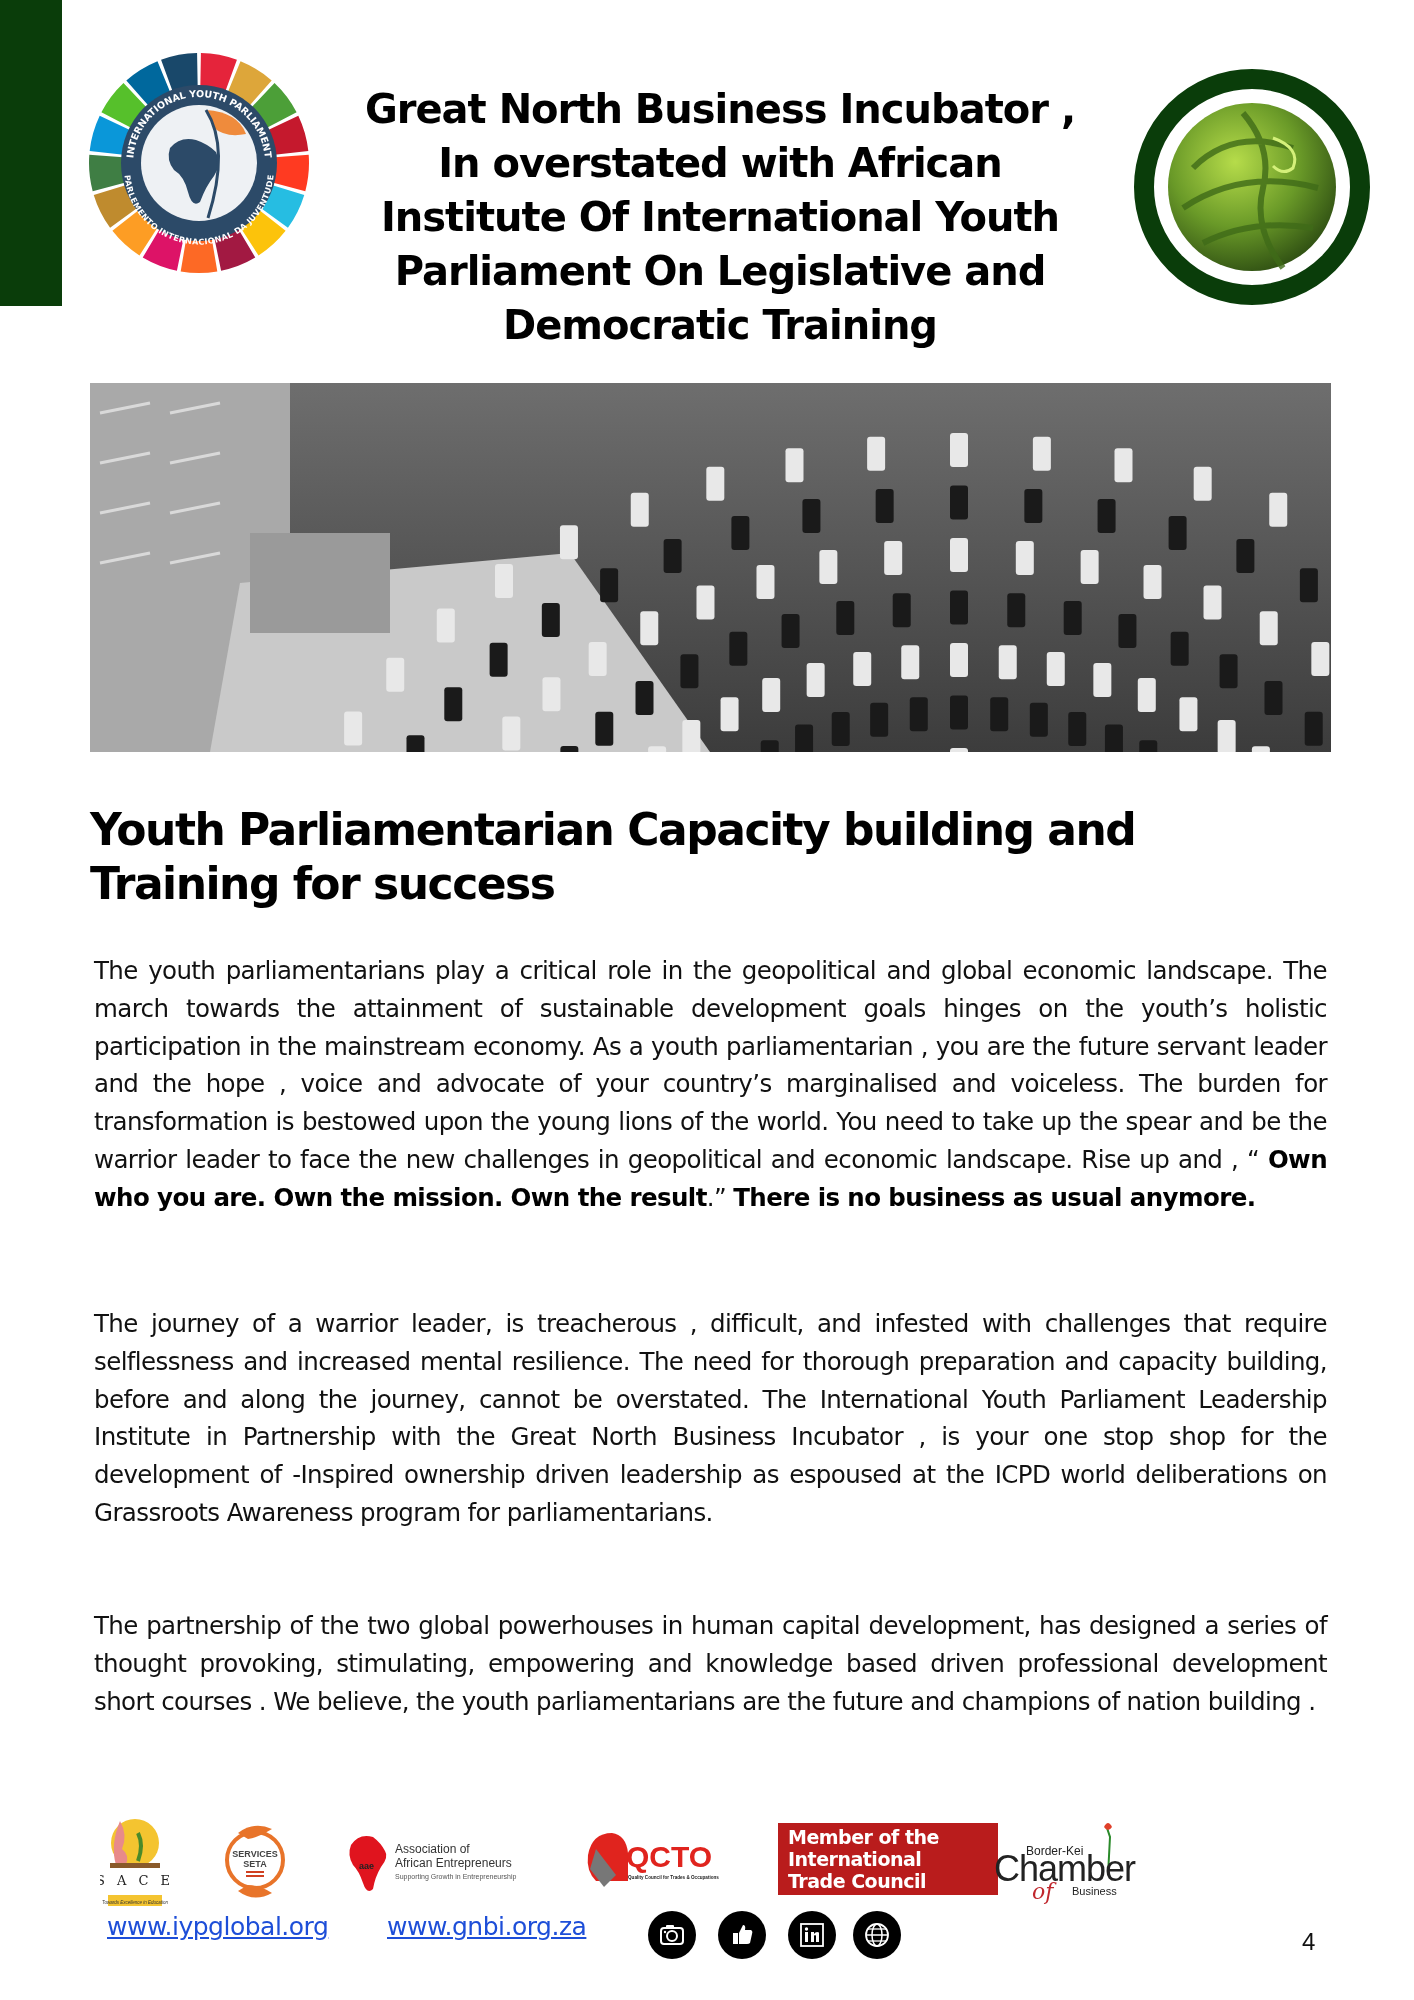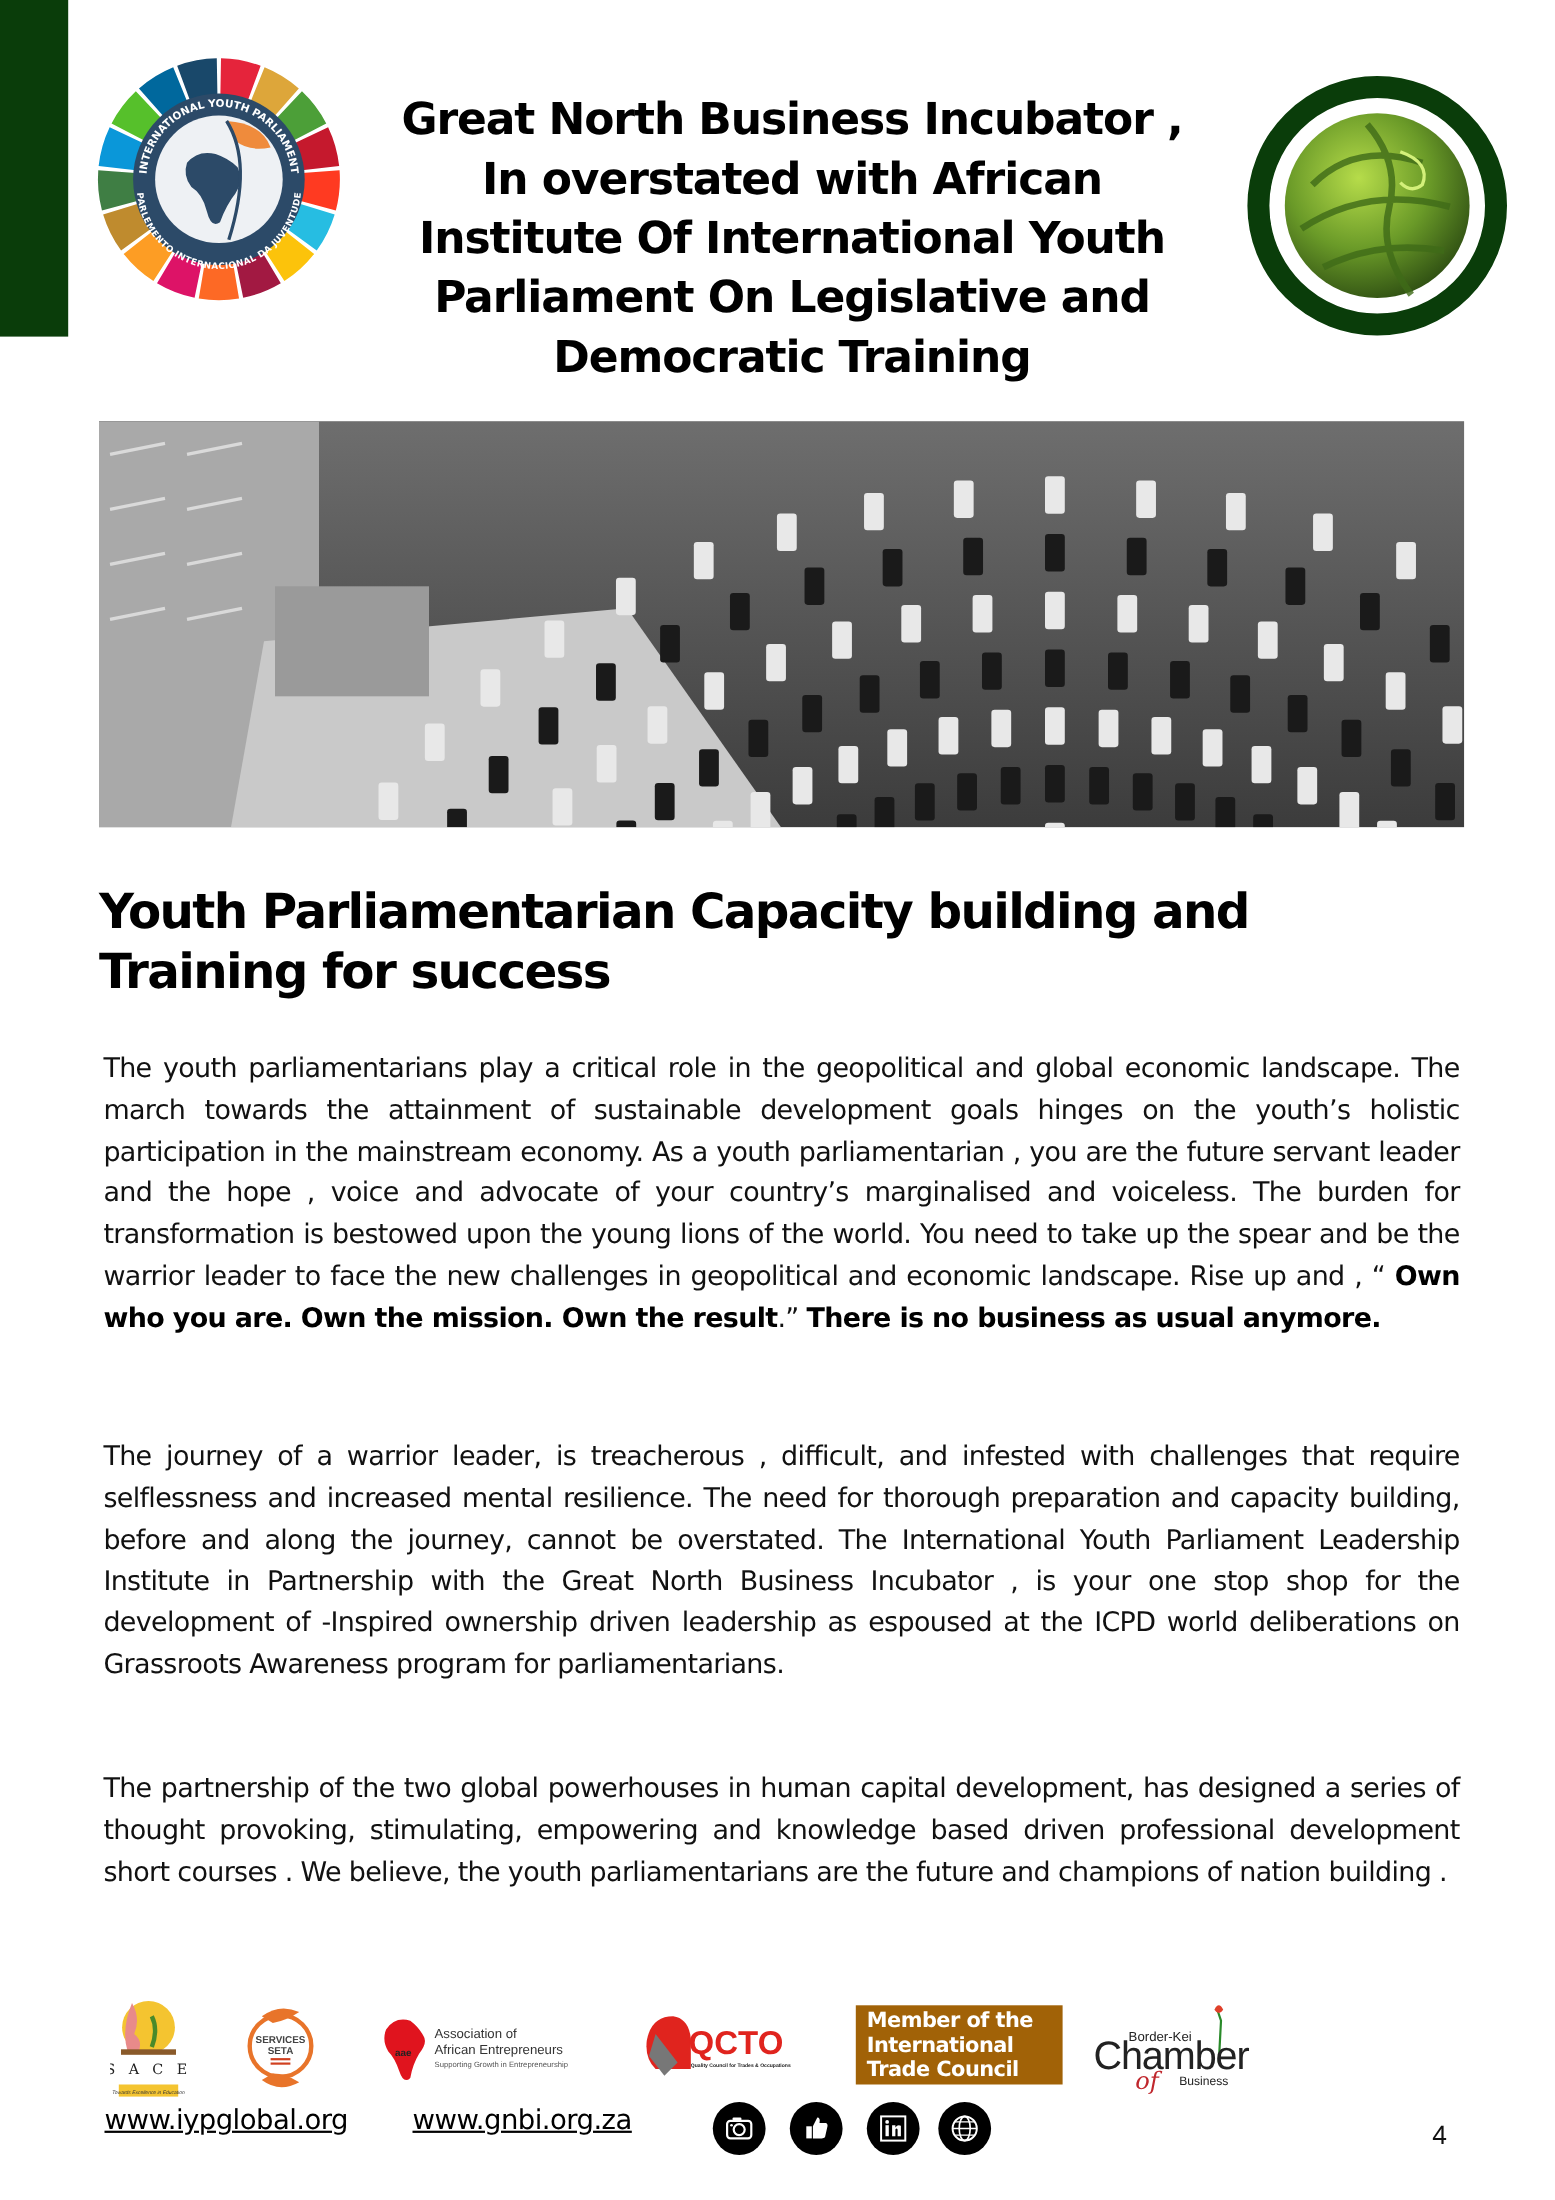--- a/index.html
+++ b/index.html
@@ -30,21 +30,21 @@
                letter-spacing: -0.6px; }
   .p1 { top: 928px; margin-top: 24px; }
   .p2 { top: 1305px; }
   .p3 { top: 1607px; }
   .body-text b { font-weight: bold; color: #000; }
 
   .partners { position: absolute; left: 90px; top: 1815px; width: 1250px; height: 95px; }
   .partner { position: absolute; top: 0; height: 95px; }
 
   .footer-link { position: absolute; top: 1912px; font-family: "DejaVu Sans", sans-serif;
-                 font-size: 25px; color: #000000; text-decoration: underline; letter-spacing: -0.5px; }
+                 font-size: 25px; color: #1d4ed8; text-decoration: underline; letter-spacing: -0.5px; margin-left: 12px; }
   .link1 { left: 95px; }
   .link2 { left: 375px; }
 
   .social { position: absolute; top: 1911px; width: 48px; height: 48px; border-radius: 50%;
             background: #000; display: flex; align-items: center; justify-content: center; }
   .social svg { width: 30px; height: 30px; }
 
   .page-num { position: absolute; left: 1302px; top: 1928px; font-size: 24px; color: #111; }
 </style>
 </head>
@@ -273,21 +273,21 @@
 
   <div class="partner" style="left:492px;width:150px;">
     <svg width="150" height="95" viewBox="0 0 150 95">
       <path d="M6 40 Q10 18 30 18 Q44 20 46 38 L46 66 L14 66 Q4 56 6 40 Z" fill="#e0241e"></path>
       <path d="M14 34 L34 60 L22 72 L8 54 Z" fill="#777"></path>
       <text x="44" y="52" font-size="30" font-weight="bold" fill="#e0241e">QCTO</text>
       <text x="46" y="64" font-size="4.6" font-weight="bold" fill="#222">Quality Council for Trades &amp; Occupations</text>
     </svg>
   </div>
 
-  <div class="partner" style="left:688px;width:188px;height:72px;top:8px;background:#a16207;">
+  <div class="partner" style="left:688px;width:220px;height:72px;top:8px;background:#b91c1c;">
     <div style="color:#fff;font-family:'DejaVu Sans',sans-serif;font-weight:bold;font-size:19px;line-height:22px;padding:3px 10px;letter-spacing:-0.5px;">
       <div>Member of the</div>
       <div>International</div>
       <div>Trade Council</div>
     </div>
   </div>
 
   <div class="partner" style="left:900px;width:150px;">
     <svg width="150" height="95" viewBox="0 0 150 95">
       <path d="M116 10 L120 22 L118 60" stroke="#2a8a2a" stroke-width="2" fill="none"></path>

